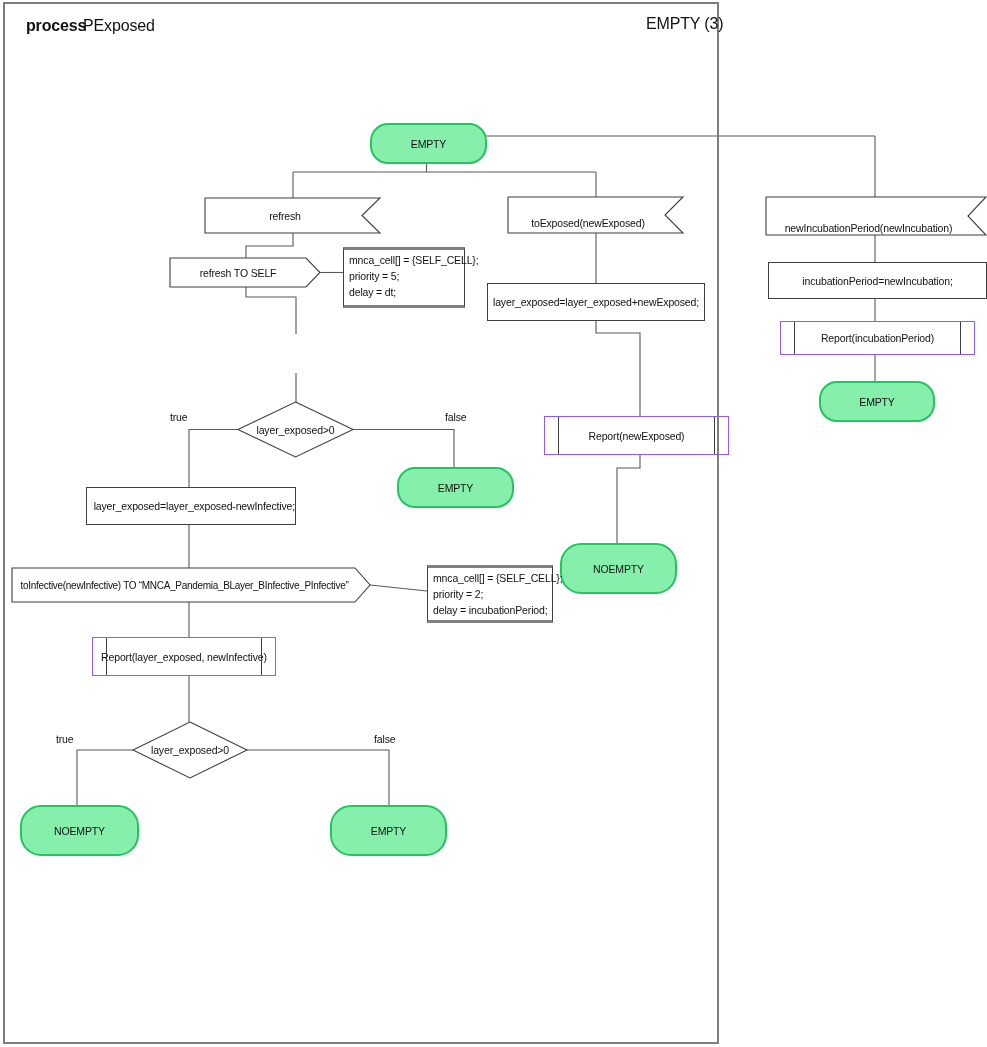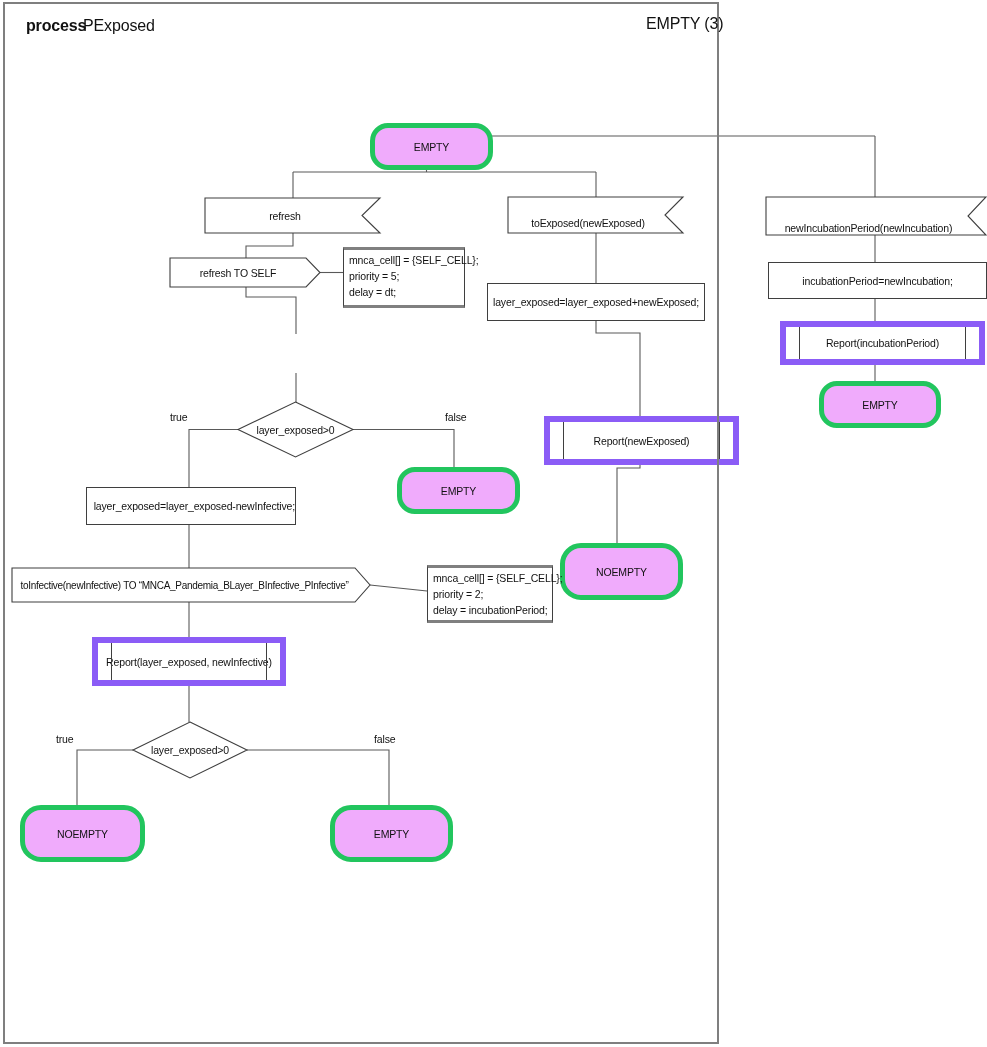--- a/index.html
+++ b/index.html
@@ -6,23 +6,23 @@
   #canvas{
     position:relative;width:987px;height:1047px;background:#fff;
     font-family:"Liberation Sans",sans-serif;font-size:10.5px;color:#111;
     letter-spacing:-0.15px;overflow:hidden;
   }
   svg.geom{position:absolute;left:0;top:0;z-index:1;}
   svg.geom path{fill:none;stroke:#595959;stroke-width:1.1;}
   svg.geom polygon{fill:#ffffff;stroke:#3f3f3f;stroke-width:1.1;}
   .node{position:absolute;display:flex;align-items:center;justify-content:center;
         text-align:center;white-space:nowrap;z-index:2;}
-  .state{background:#f0abfc;border:5px solid #22c55e;}
+  .state{background:#86efac;border:2px solid #22c55e;}
   .box{background:#fff;border:1px solid #3f3f3f;}
-  .proc{background:#fff;border:6px solid #8b5cf6;}
+  .proc{background:#fff;border:1px solid #8b5cf6;}
   .proc::before,.proc::after{content:"";position:absolute;top:0;bottom:0;width:1px;background:#3f3f3f;}
   .proc::before{left:13px;}
   .proc::after{right:13px;}
   .shape-label{background:transparent;z-index:3;justify-content:center;}
   .comment{position:absolute;z-index:2;background:#fff;
     border-top:3px solid #808080;border-bottom:3px solid #808080;
     border-left:1px solid #3f3f3f;border-right:1px solid #3f3f3f;
     padding:3px 5px;line-height:1.5;white-space:nowrap;}
   .lbl{position:absolute;z-index:3;white-space:nowrap;}
   #frame{position:absolute;left:3px;top:2px;width:712px;height:1038px;

